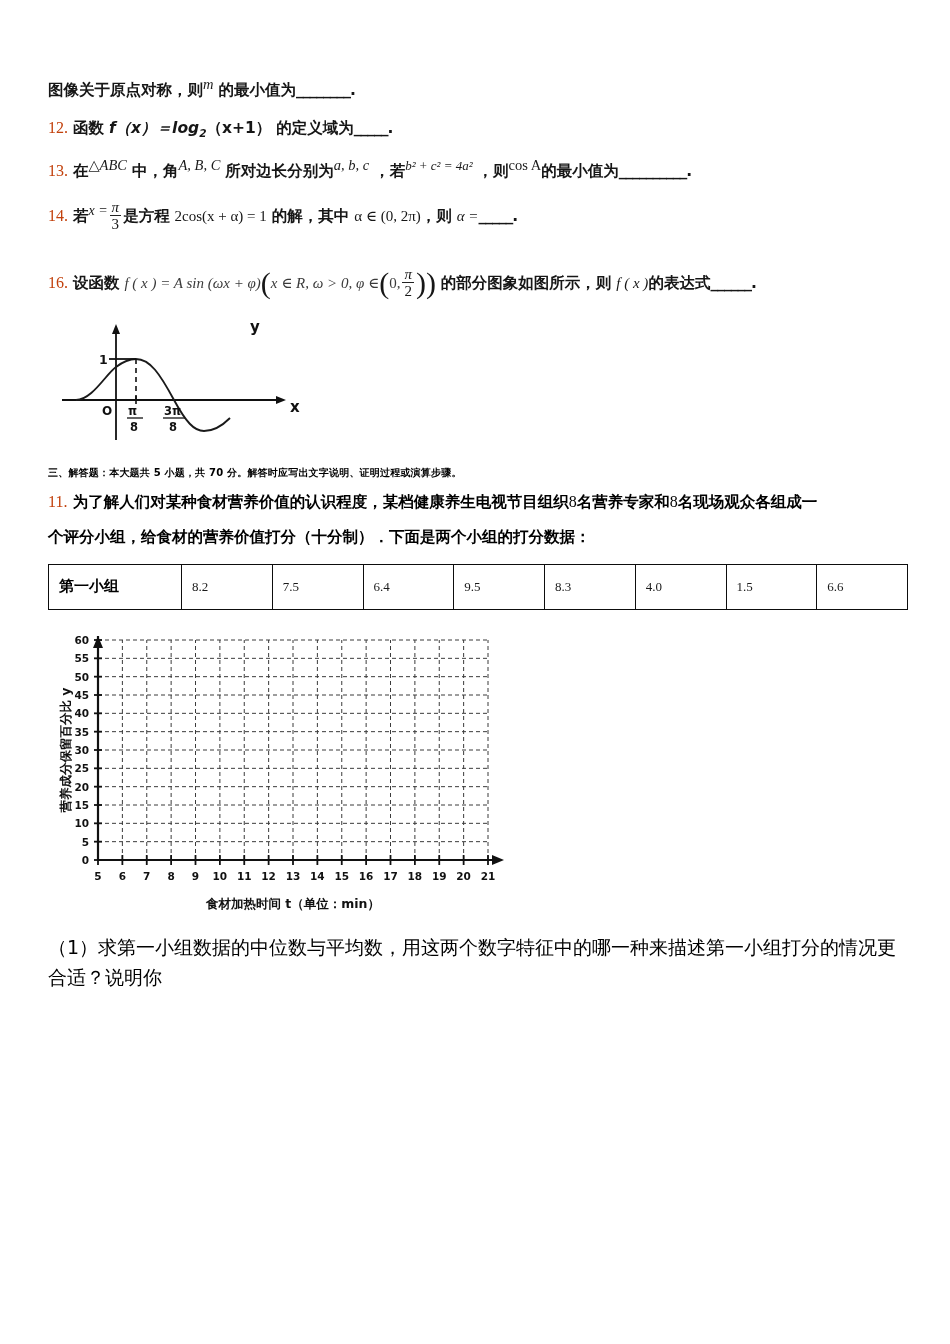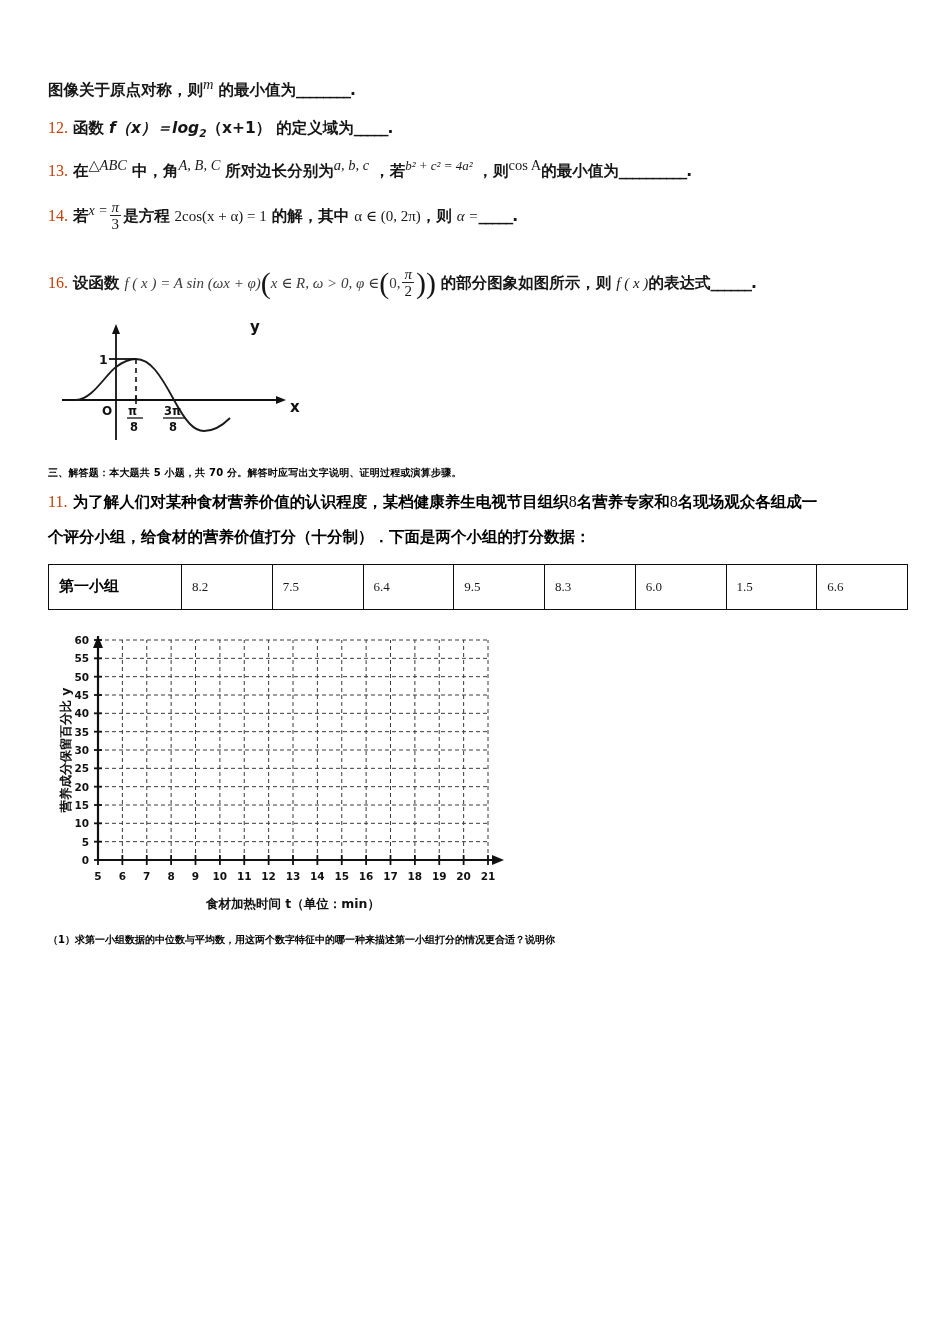--- a/index.html
+++ b/index.html
@@ -160,22 +160,22 @@
   .chart-wrap {
     position: relative;
     margin: 16px 0 0 8px;
     width: 450px;
     height: 290px;
   }
   .chart-wrap svg { display: block; }
 
   
   .tail-q {
-    font-size: 10px;
-    font-weight: 700;
+    font-size: 19px;
+    font-weight: 400;
     line-height: 1.6;
     margin-top: 16px;
   }
 </style>
 </head>
 <body>
 
 <div class="page">
   <div class="content">
 
@@ -261,21 +261,21 @@
 
     <table class="scores">
       <tbody>
         <tr>
           <td class="rowhdr">第一小组</td>
           <td>8.2</td>
           <td>7.5</td>
           <td>6.4</td>
           <td>9.5</td>
           <td>8.3</td>
-          <td>6.0</td>
+          <td>4.0</td>
           <td>1.5</td>
           <td>6.6</td>
         </tr>
       </tbody>
     </table>
 
     <div class="chart-wrap">
       <svg id="grid-chart" width="450" height="290" viewBox="0 0 450 290">
           <line x1="42" y1="215.66666666666666" x2="432" y2="215.66666666666666" stroke="#3b3b3b" stroke-width="1" stroke-dasharray="4,3"></line>
           <line x1="42" y1="197.33333333333334" x2="432" y2="197.33333333333334" stroke="#3b3b3b" stroke-width="1" stroke-dasharray="4,3"></line>

